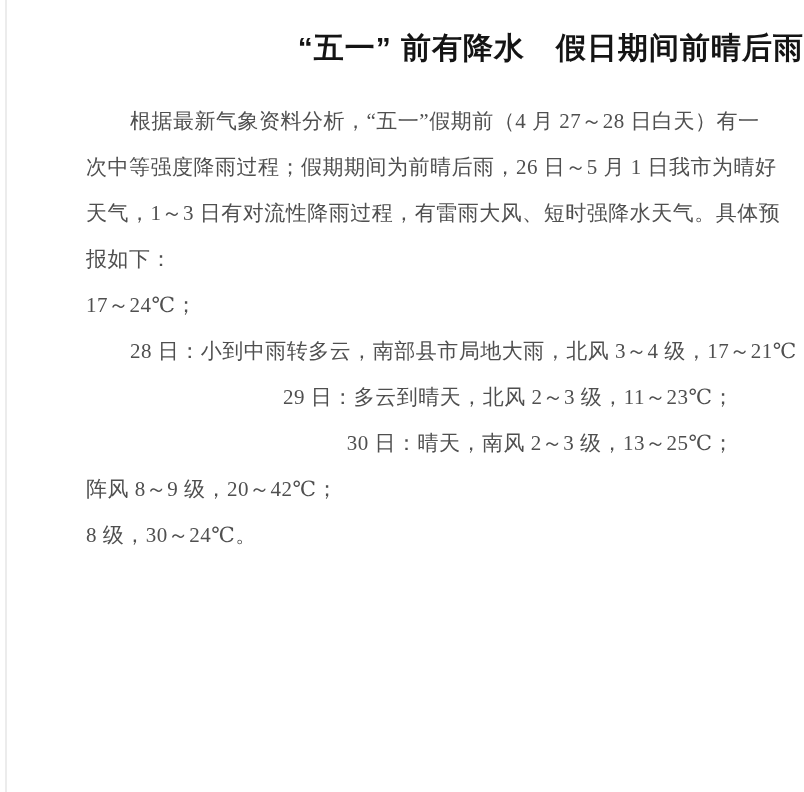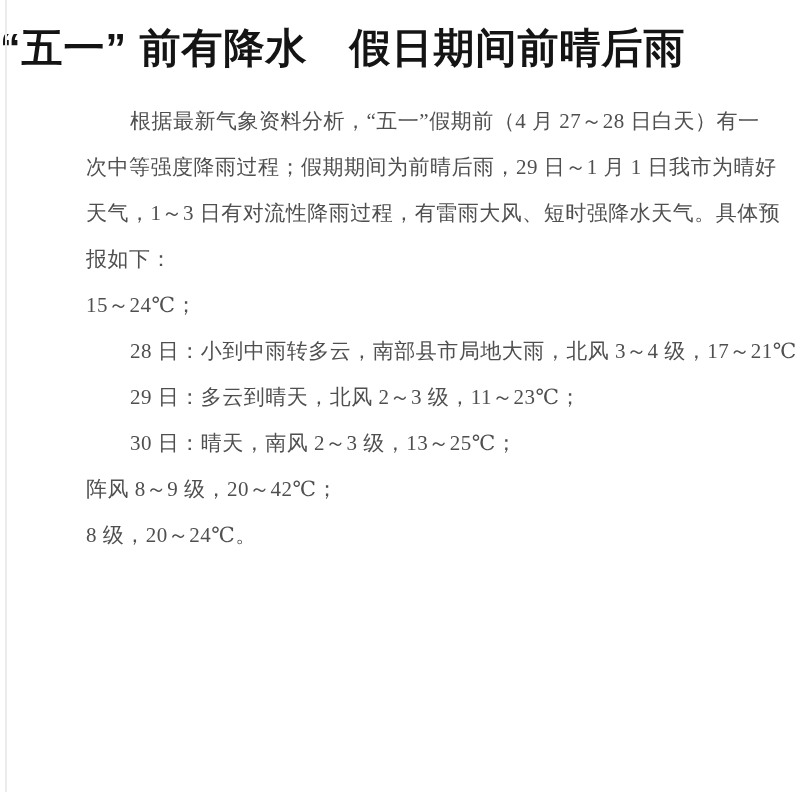--- a/index.html
+++ b/index.html
@@ -20,24 +20,24 @@
     position: absolute;
     left: 5px;
     top: 0;
     width: 2px;
     height: 100%;
     background: #ececec;
   }
   .title {
     margin: 0;
     padding-top: 31px;
-    text-align: left;
+    text-align: right;
     font-family: "Liberation Sans", "DejaVu Sans", sans-serif;
     font-weight: bold;
-    font-size: 41px;
+    font-size: 30px;
     line-height: 34px;
     color: #141414;
     letter-spacing: 1px;
     white-space: nowrap;
   }
   .doc-body {
     margin: 33px 70px 0 86px;
     font-size: 21px;
     color: #4f4f4f;
   }
@@ -46,58 +46,59 @@
     padding: 0;
   }
   .line {
     display: block;
     line-height: 46px;
     white-space: nowrap;
     letter-spacing: 0.5px;
   }
   .indent {
     text-indent: 44px;
+    text-align: right;
   }
 </style>
 </head>
 <body>
 
 <div class="page">
   <div class="edge-line"></div>
 
   <h1 class="title">“五一” 前有降水　假日期间前晴后雨</h1>
 
   <div class="doc-body">
 
     <p class="para">
       <span class="line indent">根据最新气象资料分析，“五一”假期前（4 月 27～28 日白天）有一</span>
-      <span class="line">次中等强度降雨过程；假期期间为前晴后雨，29 日～1 月 1 日我市为晴好</span>
+      <span class="line">次中等强度降雨过程；假期期间为前晴后雨，26 日～5 月 1 日我市为晴好</span>
       <span class="line">天气，1～3 日有对流性降雨过程，有雷雨大风、短时强降水天气。具体预</span>
       <span class="line">报如下：</span>
     </p>
 
     <p class="para">
-      <span class="line">15～24℃；</span>
+      <span class="line">17～24℃；</span>
     </p>
 
     <p class="para">
       <span class="line indent">28 日：小到中雨转多云，南部县市局地大雨，北风 3～4 级，17～21℃；</span>
     </p>
 
     <p class="para">
       <span class="line indent">29 日：多云到晴天，北风 2～3 级，11～23℃；</span>
     </p>
 
     <p class="para">
       <span class="line indent">30 日：晴天，南风 2～3 级，13～25℃；</span>
     </p>
 
 
     <p class="para">
       <span class="line">阵风 8～9 级，20～42℃；</span>
     </p>
 
     <p class="para">
-      <span class="line">8 级，20～24℃。</span>
+      <span class="line">8 级，30～24℃。</span>
     </p>
 
   </div>
 </div>
 
 </body></html>

